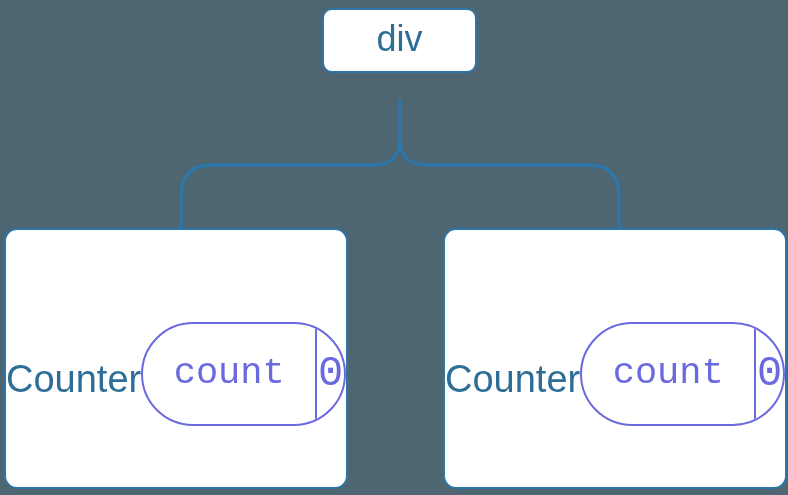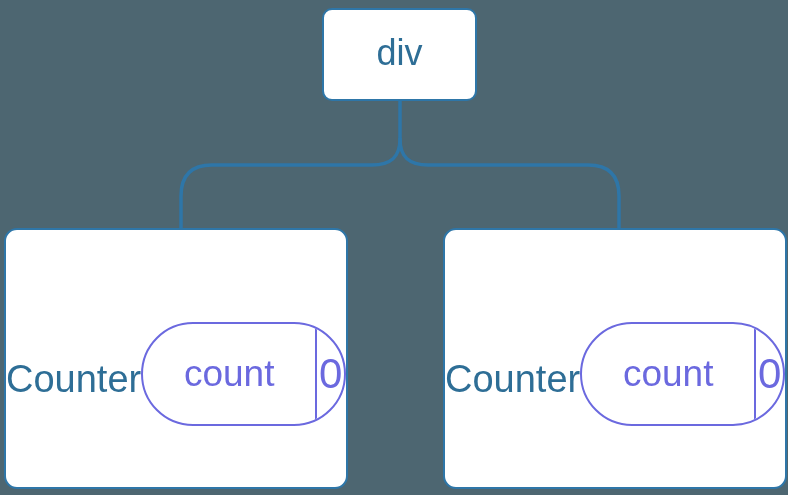--- a/index.html
+++ b/index.html
@@ -7,21 +7,21 @@
     width: 788px; height: 495px;
     font-family: "Liberation Sans", sans-serif;
     overflow: hidden;
   }
   body { background: #4D6671; position: relative; }
 
   
   .root-node {
     position: absolute;
     left: 322px; top: 8px;
-    width: 155px; height: 93px;
+    width: 155px; height: 65px;
     background: #ffffff;
     border: 2.5px solid #2E76A8;
     border-radius: 10px;
     display: flex; align-items: center; justify-content: center;
   }
   .root-node .label {
     color: #2E6E96;
     font-size: 36px;
     line-height: 1;
     padding-bottom: 4px;
@@ -60,20 +60,21 @@
     line-height: 44px;
   }
 
   .state-pill {
     margin-top: 30px;
     width: 270px; height: 104px;
     border: 2px solid #6B69DF;
     border-radius: 52px;
     display: flex;
     overflow: hidden;
+    font-family: Liberation Mono, monospace;
   }
   .state-key-cell {
     width: 174px;
     border-right: 2px solid #6B69DF;
     display: flex; align-items: center; justify-content: center;
   }
   .state-value-cell {
     flex: 1;
     display: flex; align-items: center; justify-content: center;
   }

